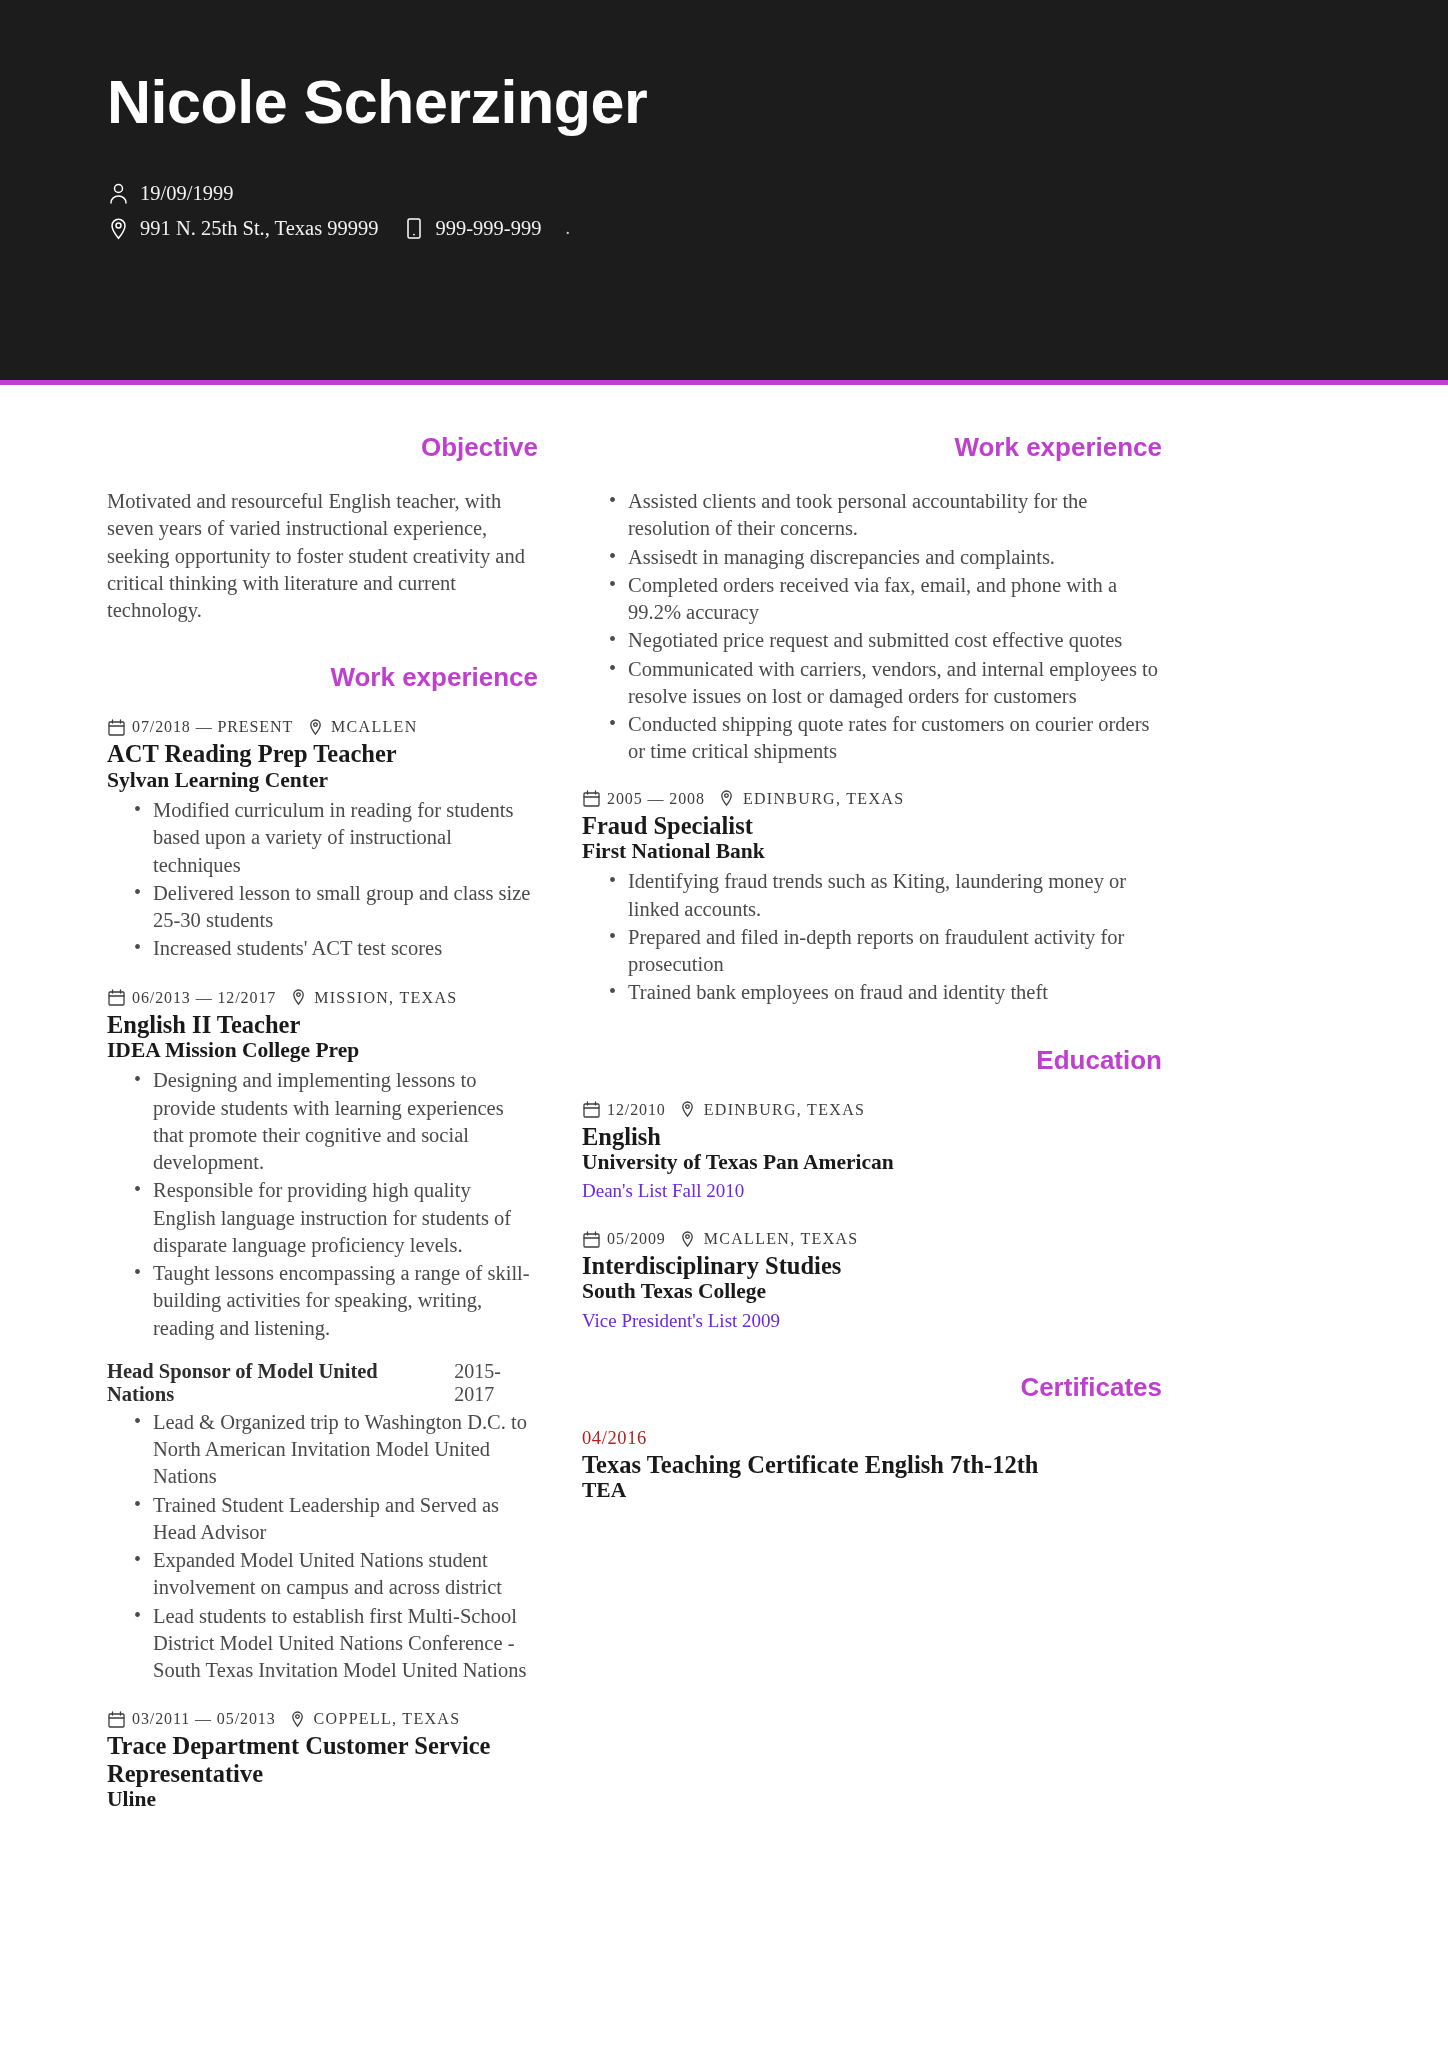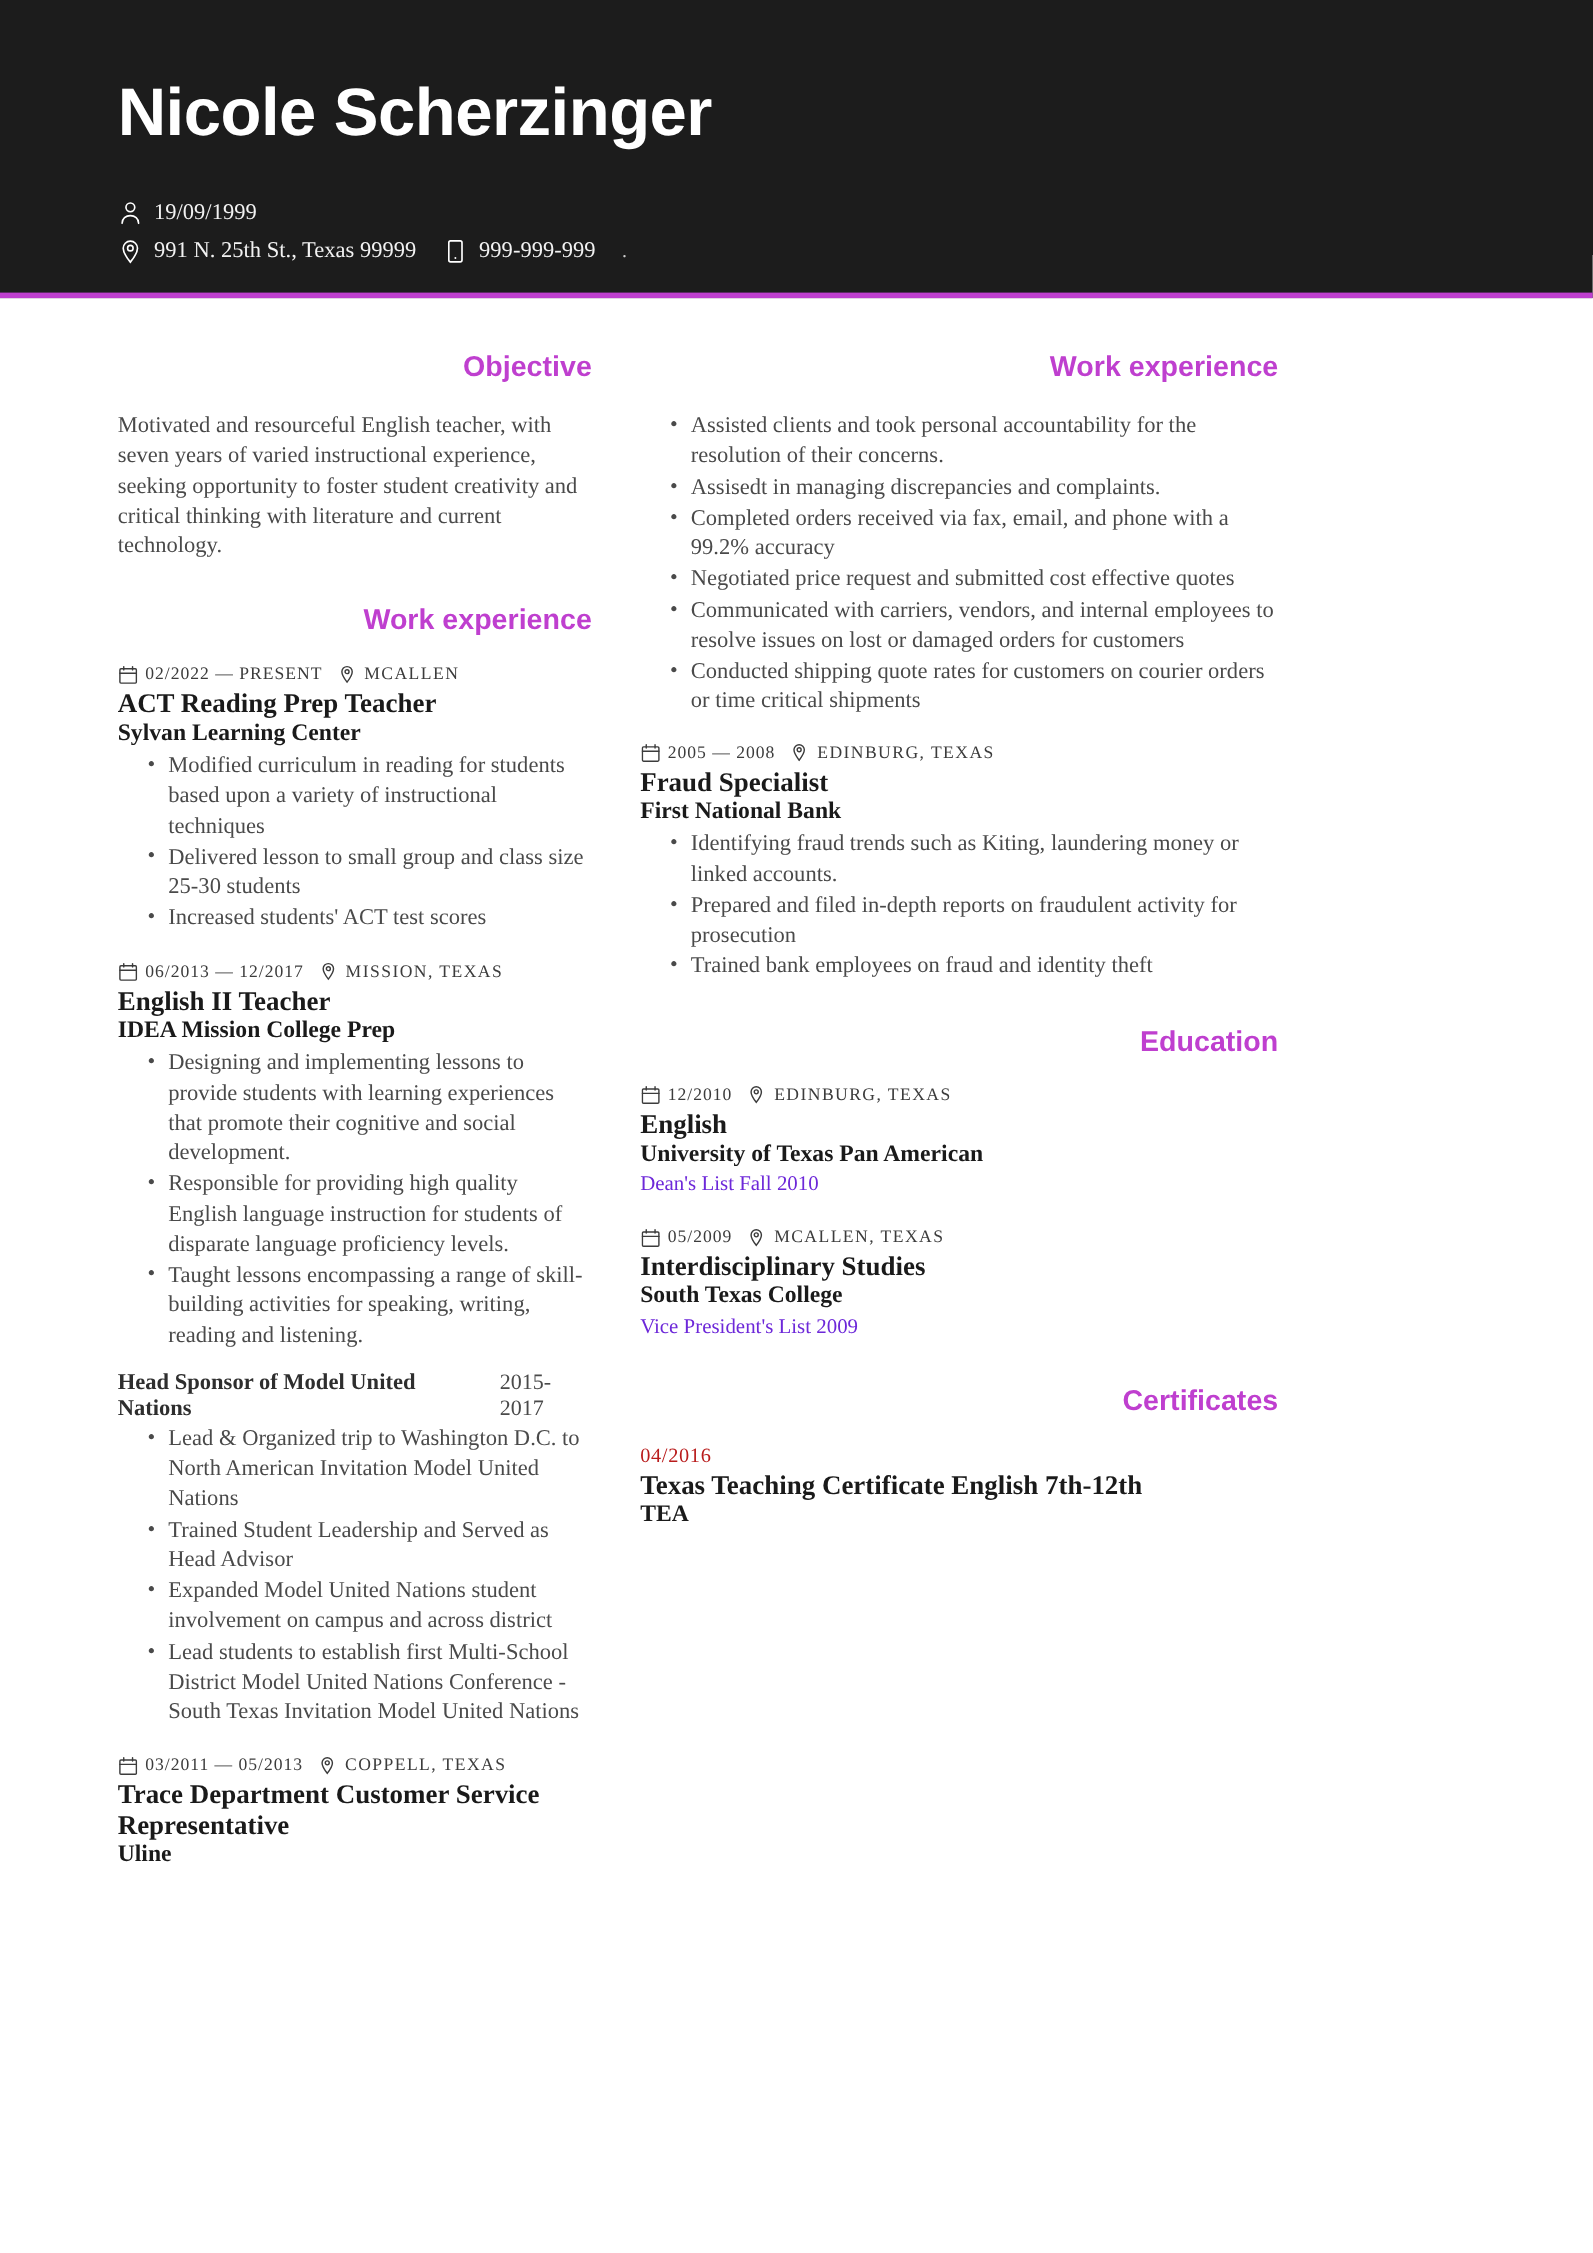--- a/index.html
+++ b/index.html
@@ -11,21 +11,21 @@
     background: #ffffff;
     font-family: "Liberation Serif", "DejaVu Serif", serif;
     color: #3a3a3a;
     position: relative;
     overflow: hidden;
   }
 
   
   .header {
     background: #1c1c1c;
-    height: 271px;
+    height: 385px;
     padding: 70px 0 0 107px;
     position: relative;
   }
   .header-accent-bar {
     position: absolute;
     left: 0; right: 0; bottom: 0;
     height: 5px;
     background: #bf3fcf;
   }
   .full-name {
@@ -244,21 +244,21 @@
 
       <div class="entry">
         <div class="entry-meta">
           <span class="meta-chunk">
             <span class="ico">
               <svg width="17" height="17" viewBox="0 0 17 17" fill="none" stroke="#3c3c3c" stroke-width="1.3">
                 <rect x="1" y="3" width="15" height="13" rx="1"></rect>
                 <path d="M1 7h15M4.5 1v3M12.5 1v3" stroke-linecap="round"></path>
               </svg>
             </span>
-            <span>02/2022 — PRESENT</span>
+            <span>07/2018 — PRESENT</span>
           </span>
           <span class="meta-chunk">
             <span class="ico">
               <svg width="13" height="17" viewBox="0 0 13 17" fill="none" stroke="#3c3c3c" stroke-width="1.3">
                 <path d="M6.5 1C3.9 1 1.8 3.1 1.8 5.7c0 3.4 4.7 9.4 4.7 9.4s4.7-6 4.7-9.4C11.2 3.1 9.1 1 6.5 1z"></path>
                 <circle cx="6.5" cy="5.6" r="1.8"></circle>
               </svg>
             </span>
             <span class="loc-text">MCALLEN</span>
           </span>

